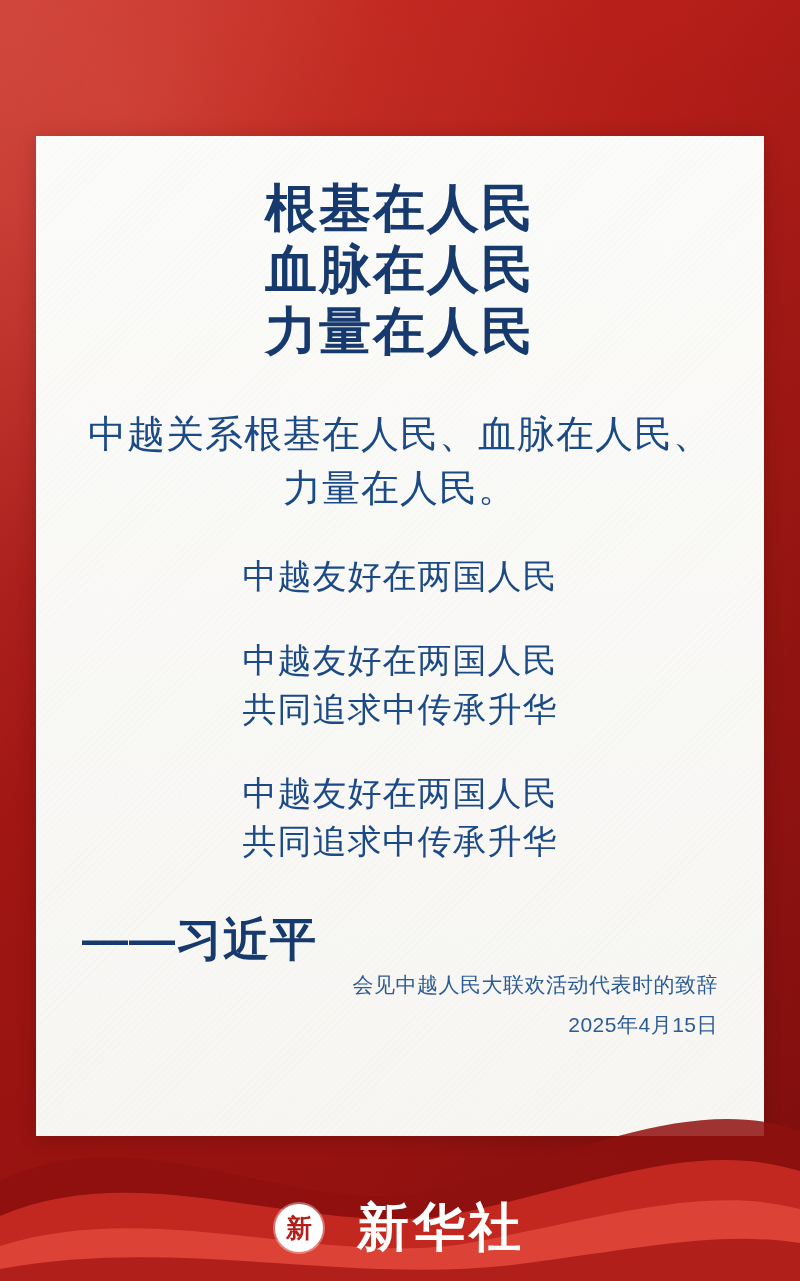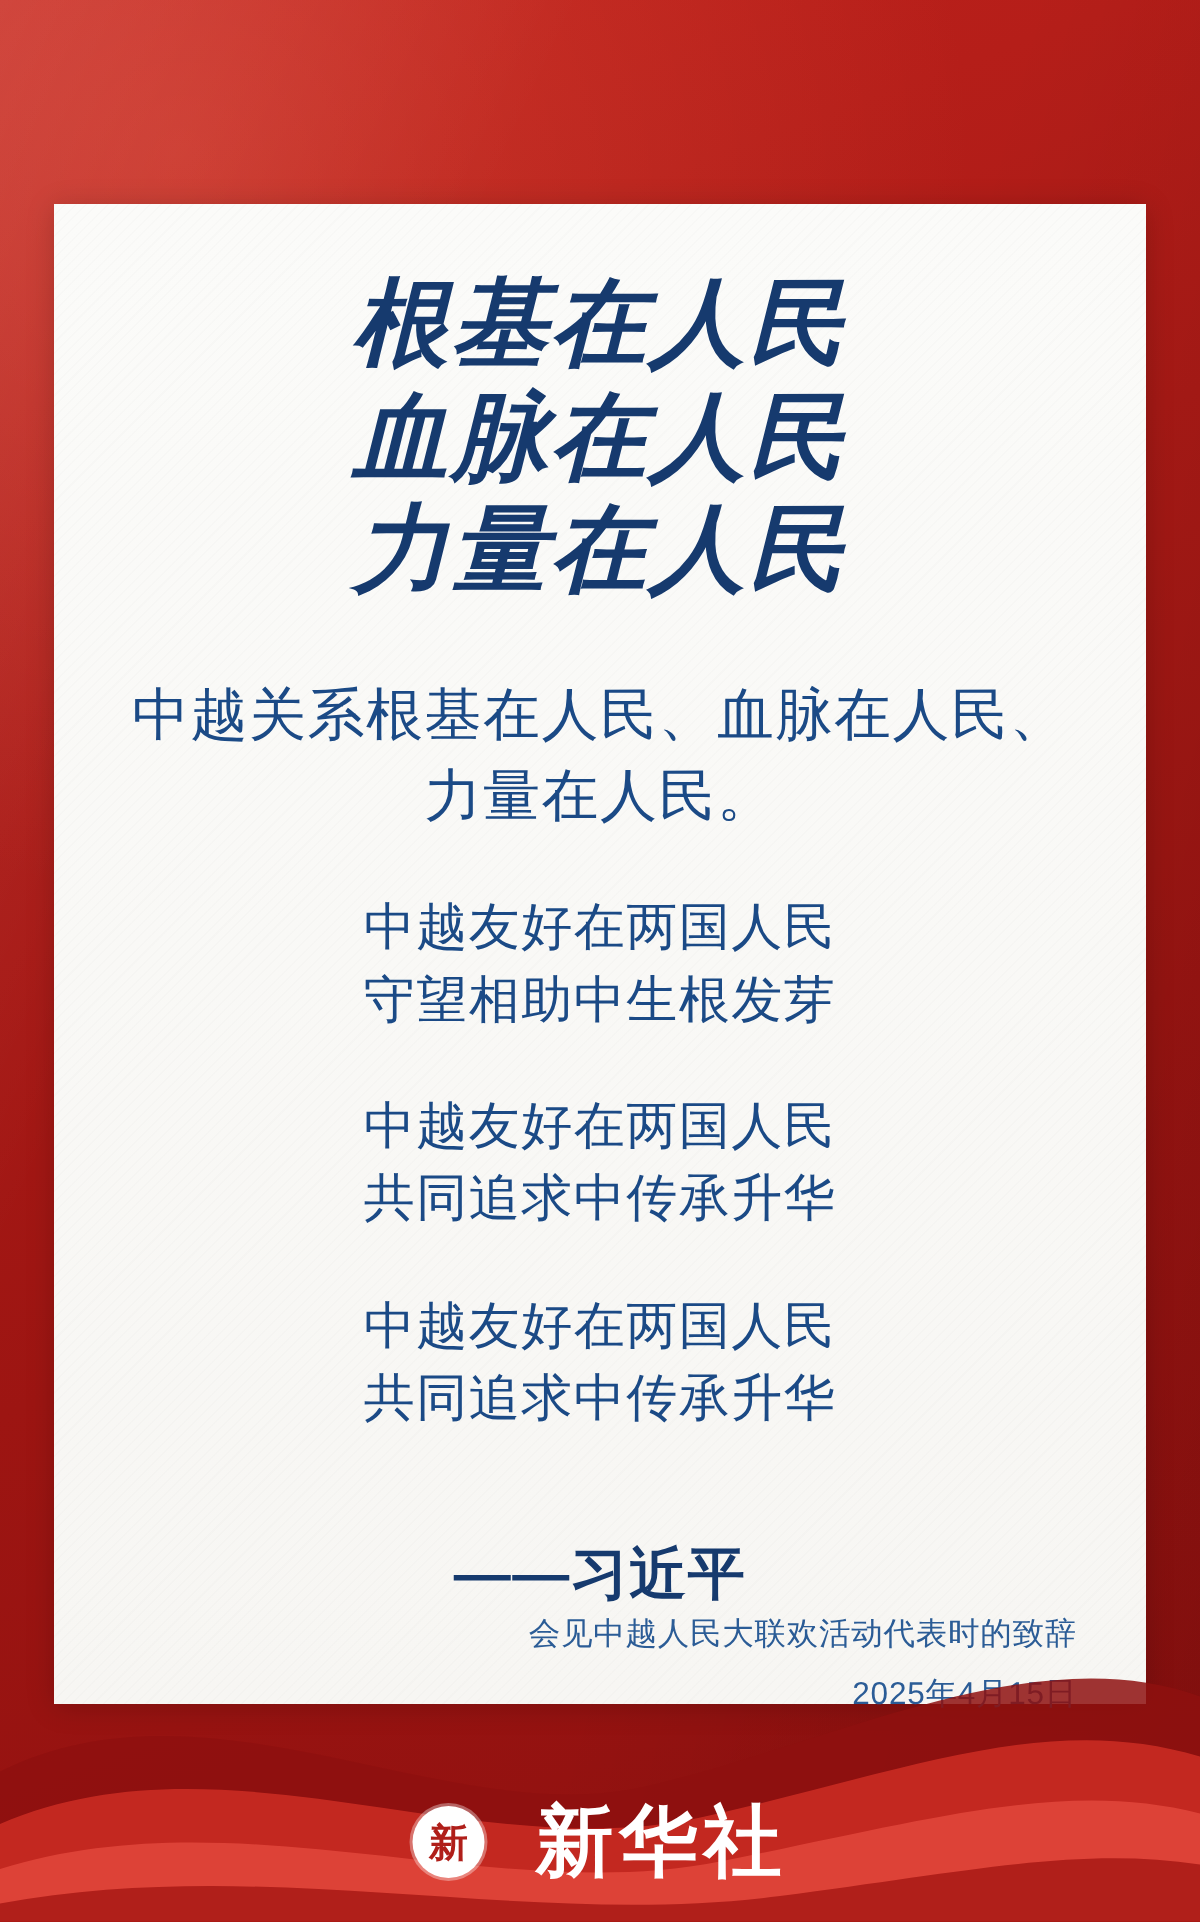--- a/index.html
+++ b/index.html
@@ -51,25 +51,24 @@
       linear-gradient(180deg, #fbfbf9 0%, #f7f6f3 100%);
     box-shadow: 0 2px 18px rgba(0,0,0,0.18);
     box-sizing: border-box;
     padding: 34px 46px 0 46px;
   }
 
   .headline {
     text-align: center;
     color: #163a6e;
     font-weight: 700;
-    font-size: 64px;
+    font-size: 52px;
     line-height: 1.18;
     letter-spacing: 2px;
     margin-top: 8px;
-    font-style: italic;
   }
   .headline div { white-space: nowrap; }
 
   .lead {
     margin-top: 46px;
     color: #1b4a86;
     font-size: 38px;
     line-height: 1.42;
     letter-spacing: 1px;
     text-align: center;
@@ -81,24 +80,24 @@
     color: #1b4a86;
     font-size: 34px;
     line-height: 1.42;
     letter-spacing: 1px;
     text-align: center;
     font-weight: 500;
   }
   .stanza div { white-space: nowrap; }
 
   .attribution {
-    margin-top: 68px;
-    text-align: center;
+    margin-top: 44px;
+    text-align: left;
     color: #163a6e;
-    font-size: 38px;
+    font-size: 46px;
     font-weight: 600;
     letter-spacing: 1px;
   }
   .source {
     text-align: right;
     color: #2b5c96;
     font-size: 21px;
     letter-spacing: 0.5px;
   }
   .date {
@@ -163,21 +162,20 @@
     <div class="headline">
       <div>根基在人民</div>
       <div>血脉在人民</div>
       <div>力量在人民</div>
     </div>
 
     <div class="lead">中越关系根基在人民、血脉在人民、力量在人民。</div>
 
     <div class="stanza">
       <div>中越友好在两国人民</div>
-      <div>守望相助中生根发芽</div>
     </div>
 
     <div class="stanza">
       <div>中越友好在两国人民</div>
       <div>共同追求中传承升华</div>
     </div>
 
     <div class="stanza">
       <div>中越友好在两国人民</div>
       <div>共同追求中传承升华</div>

